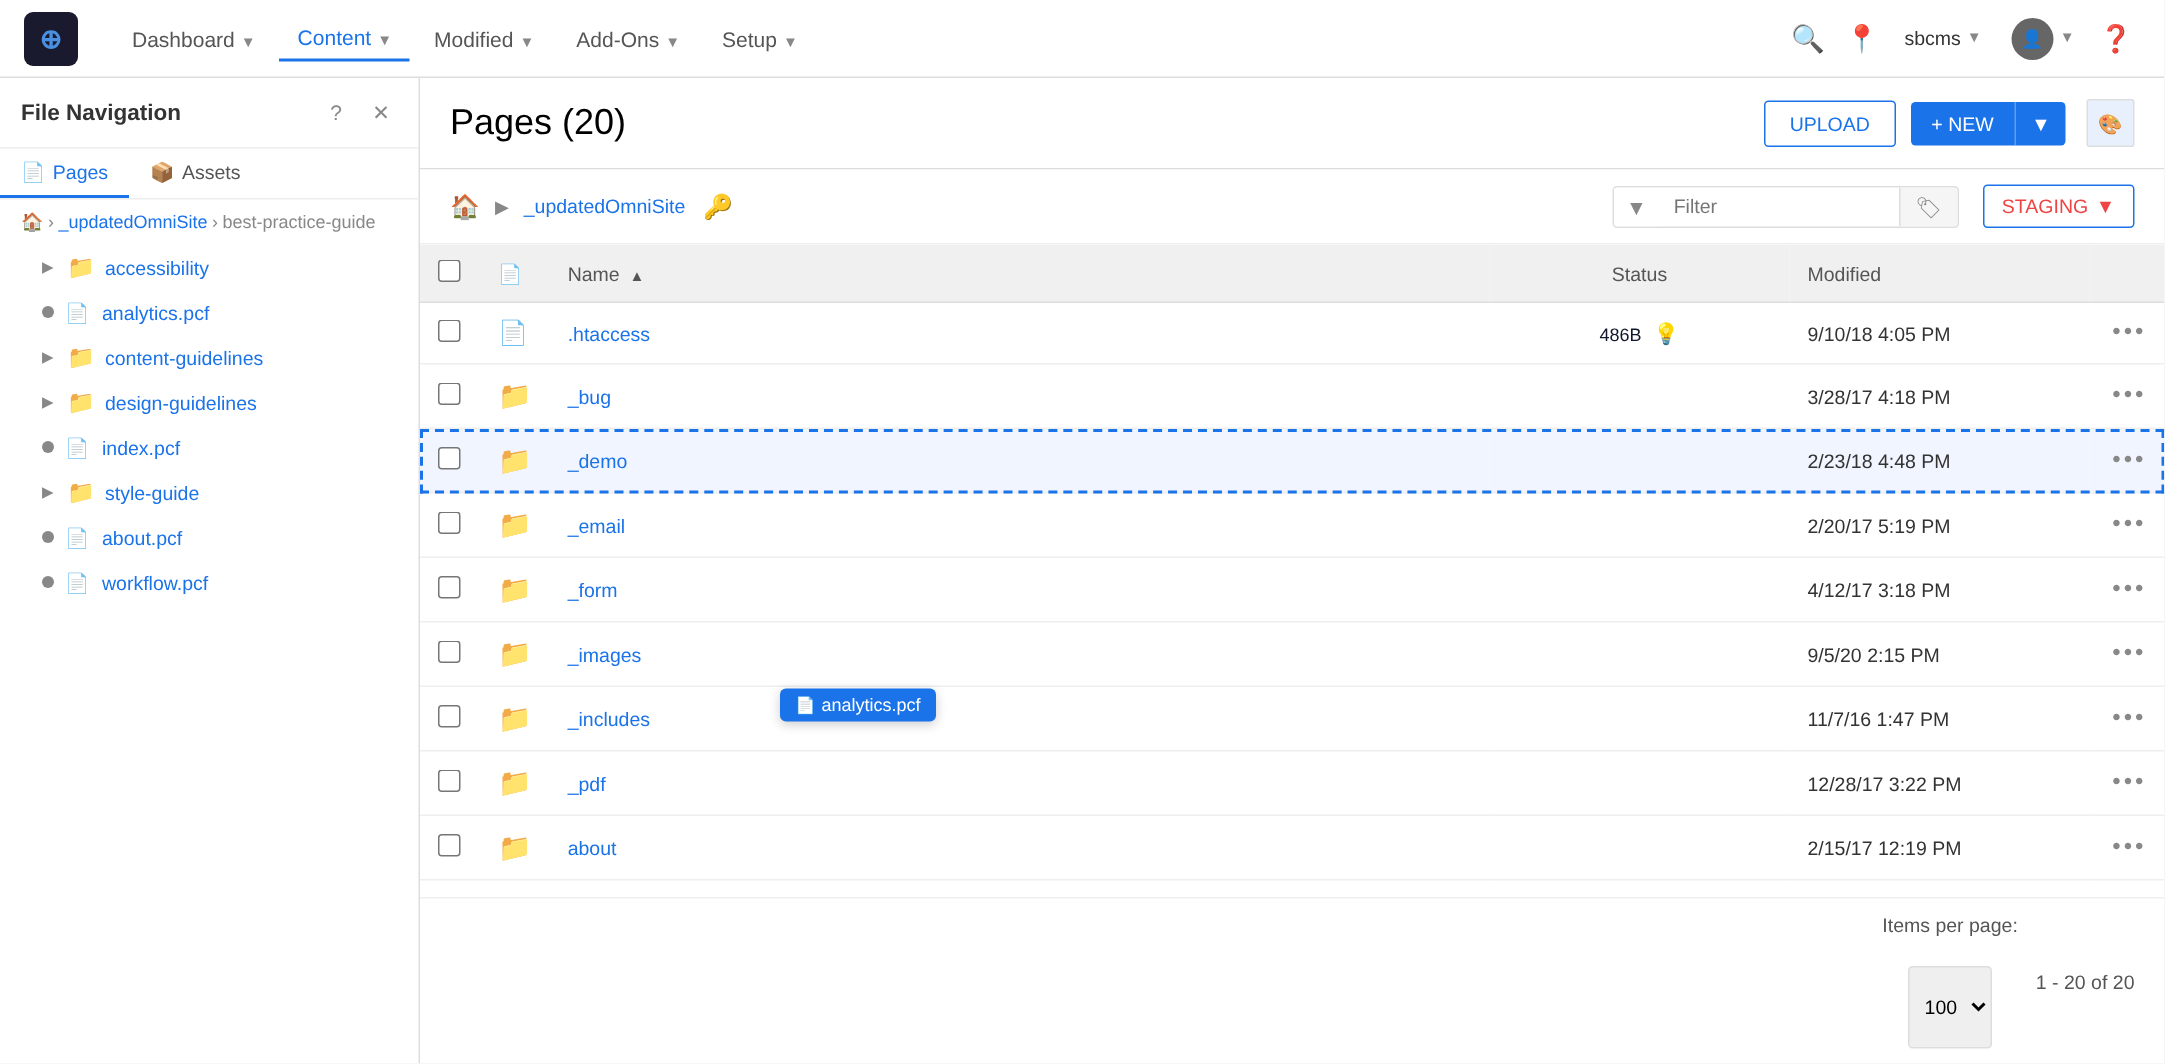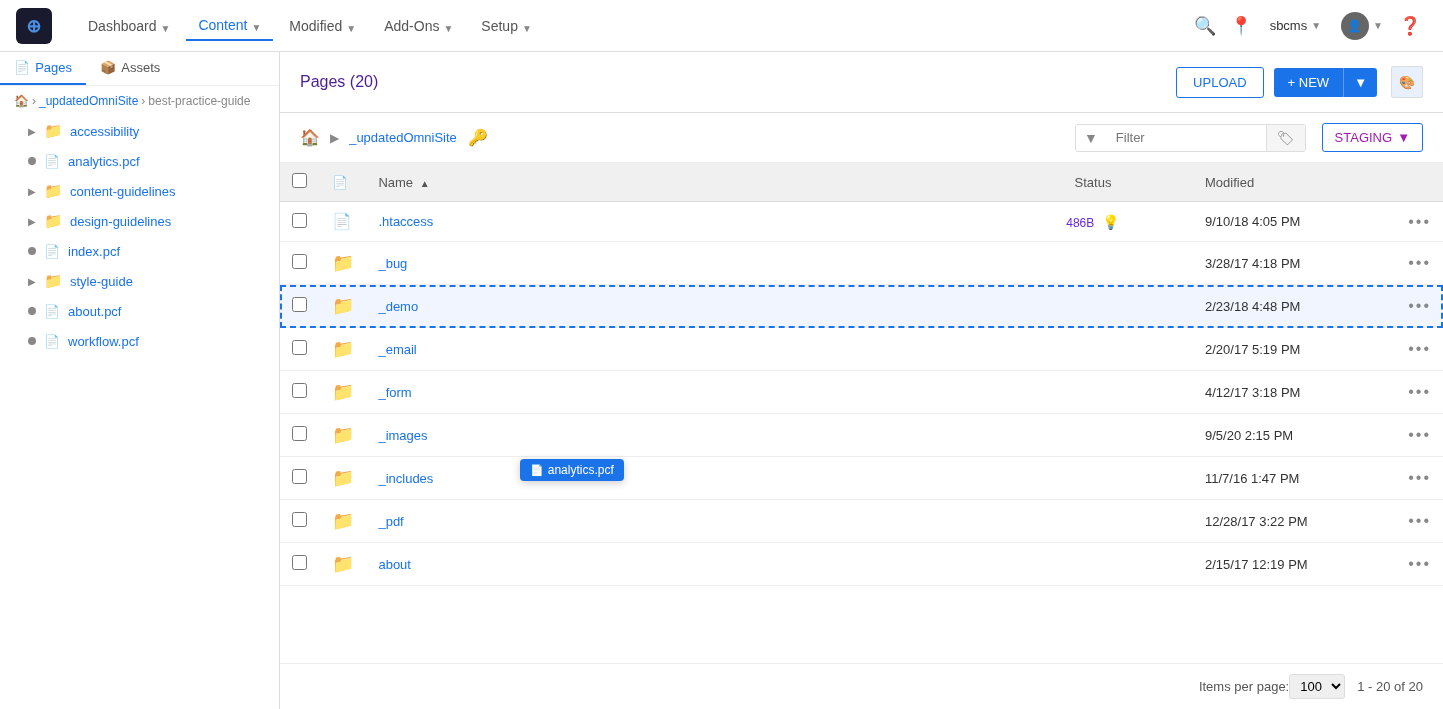--- a/index.html
+++ b/index.html
@@ -49,67 +49,67 @@
     .folder-icon { color: #f4a620; }
     .file-icon { color: #1a73e8; font-size: 13px; }
     .sidebar-item-label { color: #1a73e8; font-size: 13px; cursor: pointer; }
     .workflow-dot { width: 8px; height: 8px; border-radius: 50%; background: #888; margin-right: 6px; flex-shrink: 0; }
 
     
     .main { flex: 1; display: flex; flex-direction: column; overflow: hidden; background: #f5f5f5; }
 
     
     .main-header { display: flex; align-items: center; justify-content: space-between; padding: 14px 20px; background: #fff; border-bottom: 1px solid #ddd; }
-    .main-title { font-size: 16px; font-weight: 400; color: #4c1d95; }
+    .main-title { font-size: 24px; font-weight: 400; color: #000000; }
     .main-actions { display: flex; gap: 10px; align-items: center; }
     .btn-upload { padding: 7px 16px; border: 1px solid #1a73e8; background: #fff; color: #1a73e8; border-radius: 3px; cursor: pointer; font-size: 13px; font-weight: 500; }
     .btn-new { display: flex; align-items: center; background: #1a73e8; color: #fff; border: none; border-radius: 3px; cursor: pointer; font-size: 13px; font-weight: 500; overflow: hidden; }
     .btn-new-main { padding: 7px 14px; border-right: 1px solid rgba(255,255,255,0.3); }
     .btn-new-arrow { padding: 7px 10px; }
     .paint-icon { width: 32px; height: 32px; background: #e8f0fe; border: 1px solid #ddd; display: flex; align-items: center; justify-content: center; cursor: pointer; border-radius: 2px; color: #1a73e8; margin-left: 4px; }
 
     
     .toolbar { display: flex; align-items: center; padding: 10px 20px; background: #fff; border-bottom: 1px solid #eee; gap: 8px; }
     .toolbar-home { font-size: 16px; color: #888; cursor: pointer; }
     .toolbar-arrow { color: #888; font-size: 12px; margin: 0 2px; }
     .toolbar-path { color: #1a73e8; cursor: pointer; font-size: 13px; }
     .toolbar-key { font-size: 16px; color: #888; cursor: pointer; margin-left: 4px; }
     .toolbar-filter { display: flex; align-items: center; margin-left: auto; border: 1px solid #ddd; border-radius: 3px; overflow: hidden; }
     .filter-input { border: none; outline: none; padding: 5px 10px; font-size: 13px; width: 160px; background: #fff; }
     .filter-icon { padding: 5px 8px; background: #fff; color: #888; font-size: 14px; }
     .filter-btn { padding: 5px 10px; background: #f5f5f5; border-left: 1px solid #ddd; cursor: pointer; color: #888; font-size: 14px; }
-    .staging-btn { display: flex; align-items: center; gap: 5px; padding: 6px 12px; border: 1px solid #1a73e8; color: #a21caf; border-radius: 3px; cursor: pointer; font-size: 13px; font-weight: 500; margin-left: 8px; }
+    .staging-btn { display: flex; align-items: center; gap: 5px; padding: 6px 12px; border: 1px solid #1a73e8; color: #ef4444; border-radius: 3px; cursor: pointer; font-size: 13px; font-weight: 500; margin-left: 8px; }
 
     
     .table-container { flex: 1; overflow-y: auto; background: #fff; margin: 0; position: relative; }
     table { width: 100%; border-collapse: collapse; }
     thead tr { background: #f0f0f0; }
     thead th { padding: 10px 12px; text-align: left; font-weight: 500; font-size: 13px; color: #555; border-bottom: 1px solid #ddd; }
     tbody tr { border-bottom: 1px solid #eee; background: #fff; }
     tbody tr.drag-target { outline: 2px dashed #1a73e8; outline-offset: -2px; background: #f0f5ff; }
     td { padding: 10px 12px; font-size: 13px; color: #333; vertical-align: middle; }
     .cb-col { width: 40px; }
     .icon-col { width: 40px; }
     .name-col { flex: 1; }
     .status-col { width: 200px; text-align: center; }
     .modified-col { width: 200px; text-align: left; }
     .actions-col { width: 50px; text-align: right; }
     .row-checkbox { width: 15px; height: 15px; cursor: pointer; }
     .row-folder { color: #f4a620; font-size: 18px; }
     .row-file { color: #888; font-size: 16px; }
     .row-link { color: #1a73e8; cursor: pointer; text-decoration: none; }
     .three-dots { color: #888; cursor: pointer; letter-spacing: 2px; font-size: 16px; }
-    .file-size { color: #6d28d9; font-size: 12px; margin-right: 8px; }
+    .file-size { color: #0f172a; font-size: 12px; margin-right: 8px; }
     .light-icon { font-size: 14px; color: #888; }
     .sort-arrow { font-size: 10px; color: #555; margin-left: 3px; }
 
     
     .table-footer { display: flex; align-items: center; justify-content: flex-end; padding: 10px 20px; background: #fff; border-top: 1px solid #eee; font-size: 13px; color: #555; gap: 12px; }
-    .per-page { display: flex; align-items: center; gap: 0; }
-    .per-page select { border: 1px solid #ddd; border-radius: 3px; padding: 3px 6px; font-size: 13px; }
+    .per-page { display: flex; align-items: center; gap: 20px; flex-direction: column; }
+    .per-page select { border: 1px solid #ddd; border-radius: 3px; padding: 18px 6px; font-size: 13px; }
 
     
     .drag-tooltip {
       position: absolute;
       background: #1a73e8;
       color: #fff;
       border-radius: 4px;
       padding: 4px 10px;
       font-size: 12px;
       display: flex;
@@ -176,20 +176,27 @@
   <div class="nav-user">
     <div class="avatar">👤</div>
     <span class="nav-arrow">▼</span>
   </div>
   <div class="nav-icon">❓</div>
 </nav>
 
 <div class="layout">
 
   <aside class="sidebar">
+    <div class="sidebar-header">
+      <span class="sidebar-title">File Navigation</span>
+      <div class="sidebar-icons">
+        <span class="sidebar-icon">?</span>
+        <span class="sidebar-icon">✕</span>
+      </div>
+    </div>
 
     <div class="sidebar-tabs">
       <div class="sidebar-tab active">
         <span class="sidebar-tab-icon">📄</span>
         <span>Pages</span>
       </div>
       <div class="sidebar-tab">
         <span class="sidebar-tab-icon">📦</span>
         <span>Assets</span>
       </div>

